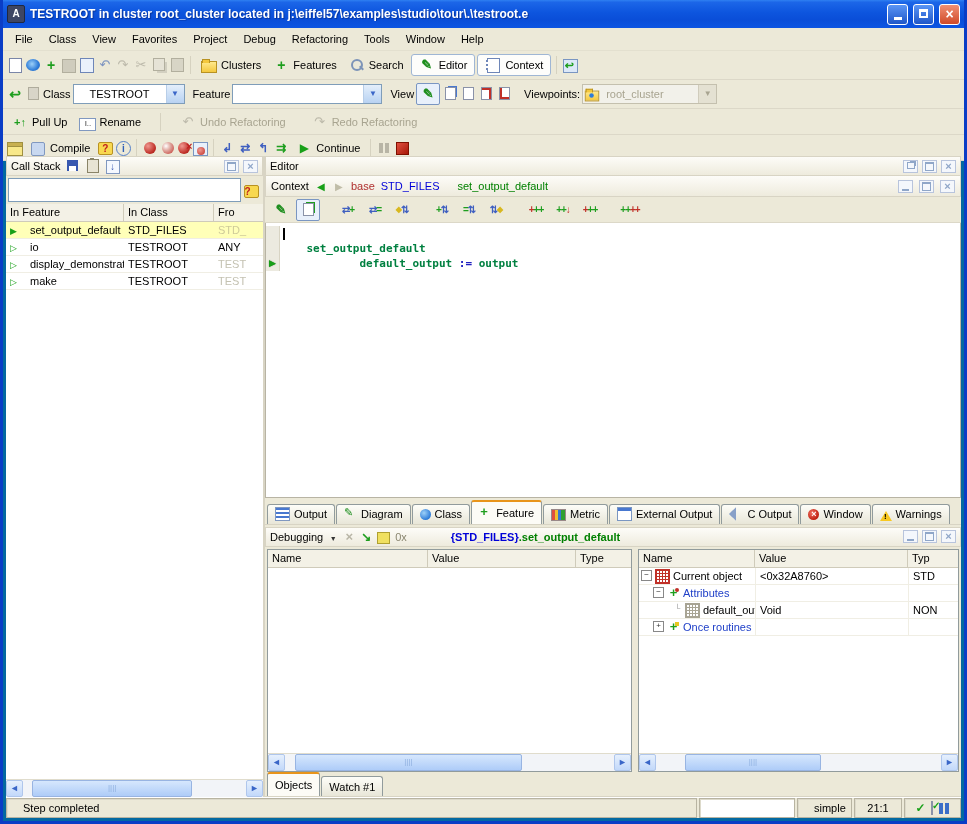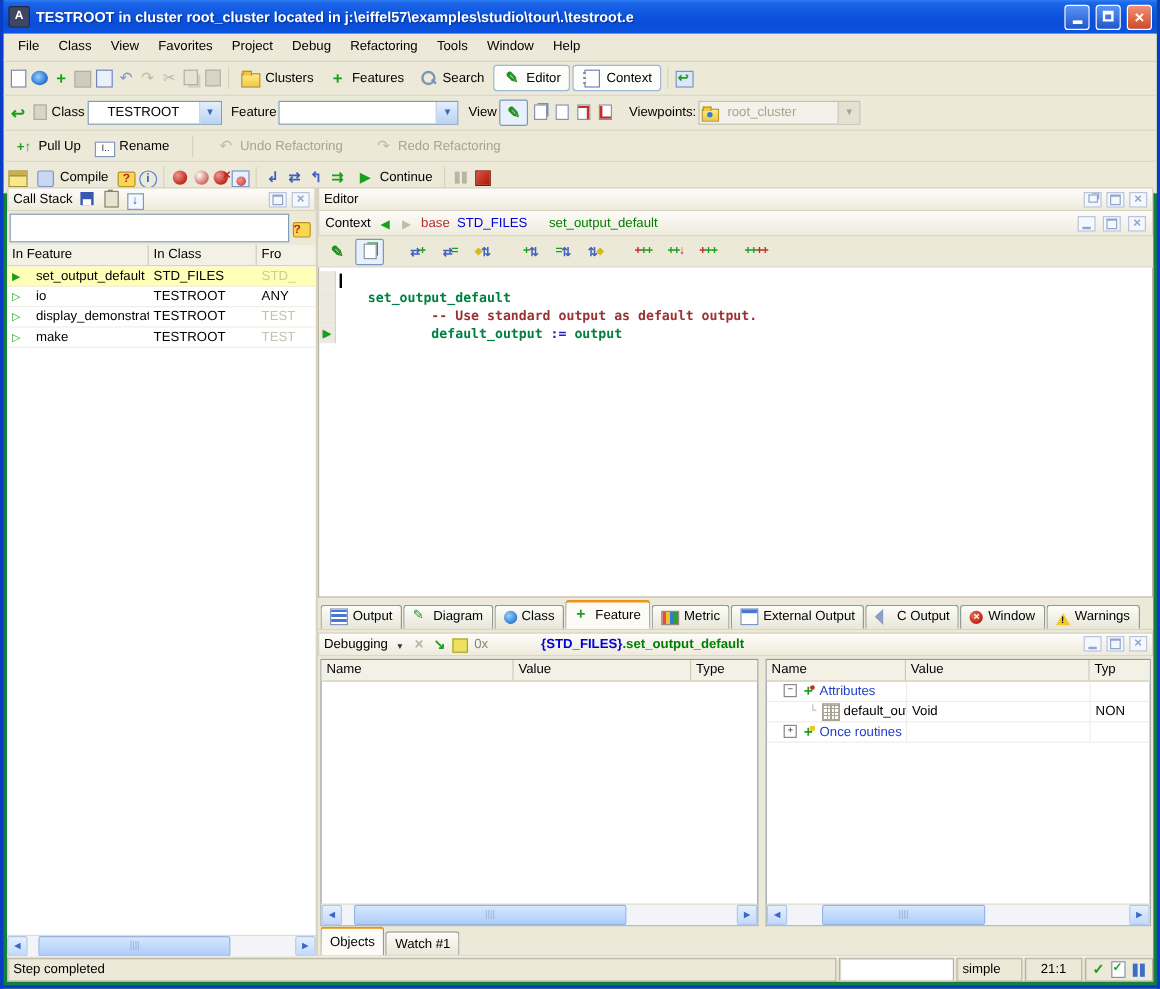--- a/index.html
+++ b/index.html
@@ -1,18 +1,18 @@
 <!DOCTYPE html>
 <html><head>
 <meta charset="utf-8">
 <style>
   html,body{margin:0;padding:0}
   body{width:967px;height:824px;position:relative;overflow:hidden;
        font-family:"Liberation Sans",sans-serif;font-size:11px;color:#000;background:#ECE9D8}
-  .window{position:absolute;inset:0;border:3px solid #0A3DC6;border-top:0;box-sizing:border-box;background:#15803d}
+  .window{position:absolute;inset:0;border:3px solid #0A3DC6;border-top:0;box-sizing:border-box;background:#0369a1}
 
   
   .titlebar{height:28px;display:flex;align-items:center;padding:0 4px;gap:5px;
     background:linear-gradient(180deg,#2F80F2 0%,#1C66E8 8%,#0D55DE 45%,#0A4ED8 70%,#0D55E2 100%);}
   .win-icon{width:16px;height:16px;border-radius:2px;background:#3E4663;border:1px solid #202840;
     color:#fff;font-weight:bold;font-size:10px;text-align:center;line-height:15px}
   .win-icon::before{content:"A"}
   .title-text{flex:1;color:#fff;font-weight:bold;font-size:12px;text-shadow:1px 1px 1px #05329A;white-space:nowrap;overflow:hidden}
   .tb-btn{width:21px;height:21px;border-radius:3px;border:1px solid #fff;box-sizing:border-box;
     background:linear-gradient(180deg,#5A95F5,#2057C8);color:#fff;font-size:11px;line-height:19px;text-align:center}
@@ -227,21 +227,21 @@
   .blue-name{color:#2040C8}
   .hscroll{height:17px;display:flex;align-items:stretch;background:#F2F4F8;border-top:1px solid #E0DCCC;flex:0 0 auto}
   .sb-btn{width:17px;background:linear-gradient(180deg,#E6F0FD,#C2D8FA);border:1px solid #AFC6EC;border-radius:2px;color:#3A66C8;font-size:9px;line-height:15px;text-align:center;box-sizing:border-box}
   .sb-track{flex:1;position:relative}
   .sb-thumb{position:absolute;top:0;bottom:0;background:linear-gradient(180deg,#D6E7FD,#AECCF8);border:1px solid #98B4E2;border-radius:2px}
   .sb-thumb::after{content:"||||";color:#8FB0E0;font-size:8px;position:absolute;left:50%;top:2px;transform:translateX(-50%);letter-spacing:0}
   .dbg-tabs{height:22px}
 
   
   .statusbar{position:absolute;left:3px;right:3px;bottom:3px;height:20px;display:flex;gap:2px;background:#ECE9D8;border-top:1px solid #fff}
-  .sb-panel{border:1px solid #B8B4A2;box-shadow:inset 1px 1px 0 #DDDACB;display:flex;align-items:center;padding:0 4px;box-sizing:border-box;white-space:nowrap}
+  .sb-panel{border:1px solid #B8B4A2;box-shadow:inset 1px 1px 0 #DDDACB;display:flex;align-items:center;padding:0 16px;box-sizing:border-box;white-space:nowrap}
   .sb-msg{flex:1}
   .sb-progress{width:96px;background:#fff}
   .sb-mode{width:55px}
   .sb-pos{width:48px;justify-content:center}
   .sb-icons{width:57px;gap:4px;justify-content:center}
   .i-check::before{content:"✓";color:#18A018;font-weight:bold;font-size:12px}
   .i-checkdoc{width:10px;height:12px;background:#fff;border:1px solid #8A92A8;position:relative}
   .i-checkdoc::after{content:"✓";position:absolute;left:0;top:-2px;color:#18A018;font-weight:bold;font-size:10px}
 </style>
 </head>
@@ -492,24 +492,20 @@
         <div>
             <div class="code-row">
               <span class="gutter-cell "></span>
               <span class="code-text"><span class="caret"></span></span>
             </div>
             <div class="code-row">
               <span class="gutter-cell "></span>
               <span class="code-text"><span class="tok-feat">    set_output_default</span></span>
             </div>
             <div class="code-row">
-              <span class="gutter-cell "></span>
-              <span class="code-text"><span class="tok-comment">            -- Use standard output as default output.</span></span>
-            </div>
-            <div class="code-row">
               <span class="gutter-cell arrow"></span>
               <span class="code-text"><span class="tok-feat">            default_output</span><span class="tok-sym"> := </span><span class="tok-feat">output</span></span>
             </div>
           </div>
       </div>
 
       <div class="tabstrip">
 
           <span class="tab">
             <span class="tabicon i-output"></span>
@@ -595,20 +591,29 @@
           </div>
 
           <div class="dbg-pane right">
             <div class="table-head">
               <span class="th-cell" style="flex:1">Name</span>
               <span class="th-cell" style="width:153px">Value</span>
               <span class="th-cell" style="width:50px;border-right:0">Typ</span>
             </div>
             <div class="dbg-rows">
 
+                <div class="tr">
+                  <span class="ot-name lvl0">
+                    <span class="expbox exp-minus"></span>
+                    <span class="ic i-grid" style="width:13px;height:13px;line-height:13px"></span>
+                    <span>Current object</span>
+                  </span>
+                  <span class="td ot-val">&lt;0x32A8760&gt;</span>
+                  <span class="td ot-typ">STD</span>
+                </div>
 
                 <div class="tr">
                   <span class="ot-name lvl1">
                     <span class="expbox exp-minus"></span>
                     <span class="ic i-plusdot" style="width:13px;height:13px;line-height:13px"></span>
                     <span class="blue-name">Attributes</span>
                   </span>
                   <span class="td ot-val"></span>
                   <span class="td ot-typ"></span>
                 </div>

